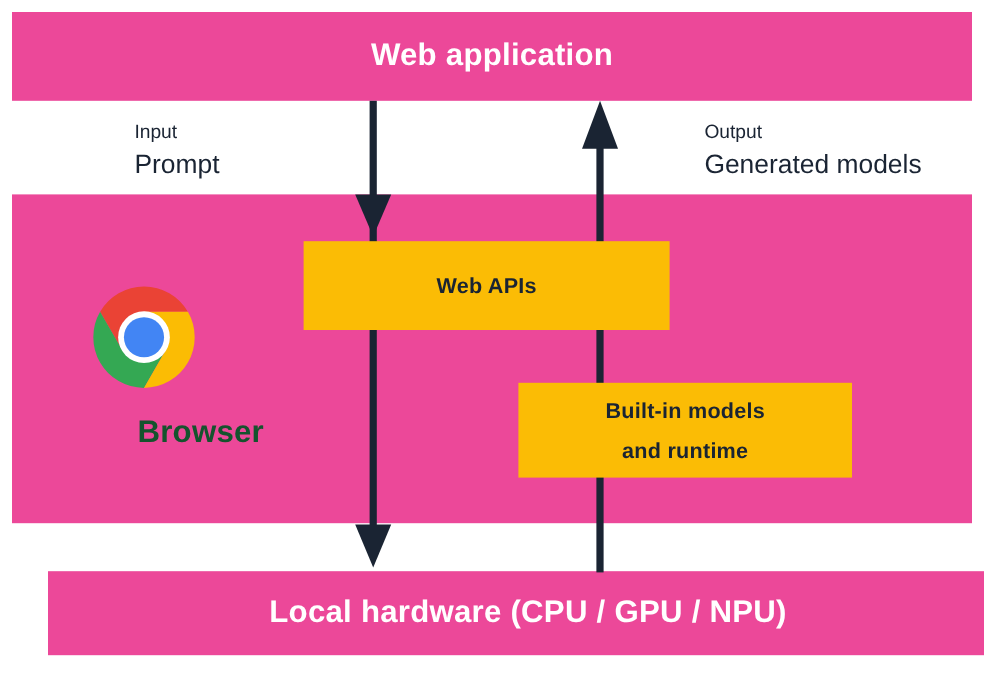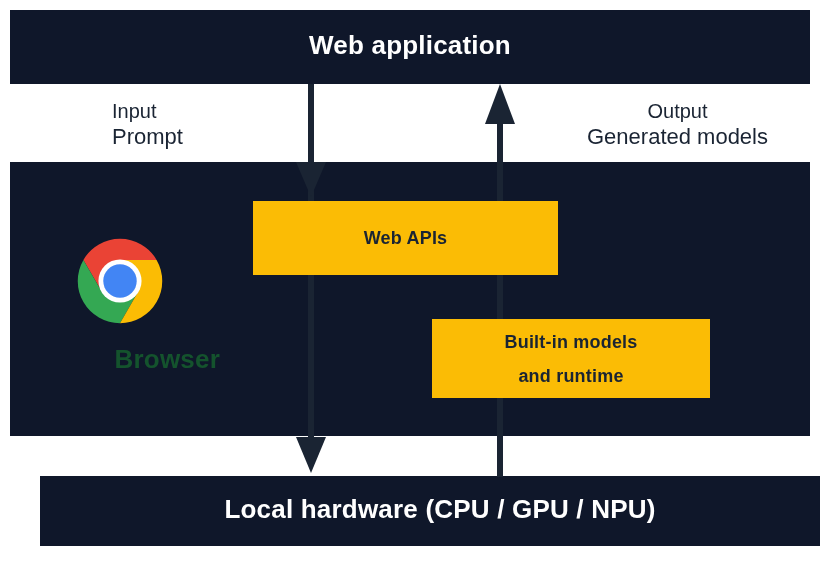--- a/index.html
+++ b/index.html
@@ -13,21 +13,21 @@
     width: 820px;
     height: 566px;
     background: #ffffff;
     overflow: hidden;
   }
   
   .blue-band {
     position: absolute;
     left: 10px;
     width: 800px;
-    background: #0f172a;
+    background: #ec4899;
     z-index: 1;
   }
   .top-bar    { top: 10px;  height: 74px; }
   .mid-panel  { top: 162px; height: 274px; }
   .bottom-bar { top: 476px; height: 70px; margin-left: 30px; }
   .band-label {
     position: absolute;
     left: 0; right: 0;
     top: 50%;
     transform: translateY(-54%);
@@ -37,22 +37,22 @@
     font-weight: bold;
     letter-spacing: 0.2px;
   }
   
   .gap-label {
     position: absolute;
     z-index: 2;
     color: #1A2433;
   }
   .input-block  { left: 112px; top: 99px; text-align: left; }
-  .output-block { right: 52px; top: 99px; text-align: center; }
-  .gl-title { font-size: 20px; font-weight: normal; line-height: 24px; }
+  .output-block { right: 52px; top: 99px; text-align: left; }
+  .gl-title { font-size: 16px; font-weight: normal; line-height: 24px; }
   .gl-value { font-size: 22px; font-weight: normal;   line-height: 27px; }
   
   .arrows-svg {
     position: absolute;
     left: 0; top: 0;
     width: 820px;
     height: 566px;
     z-index: 2;
     pointer-events: none;
   }

